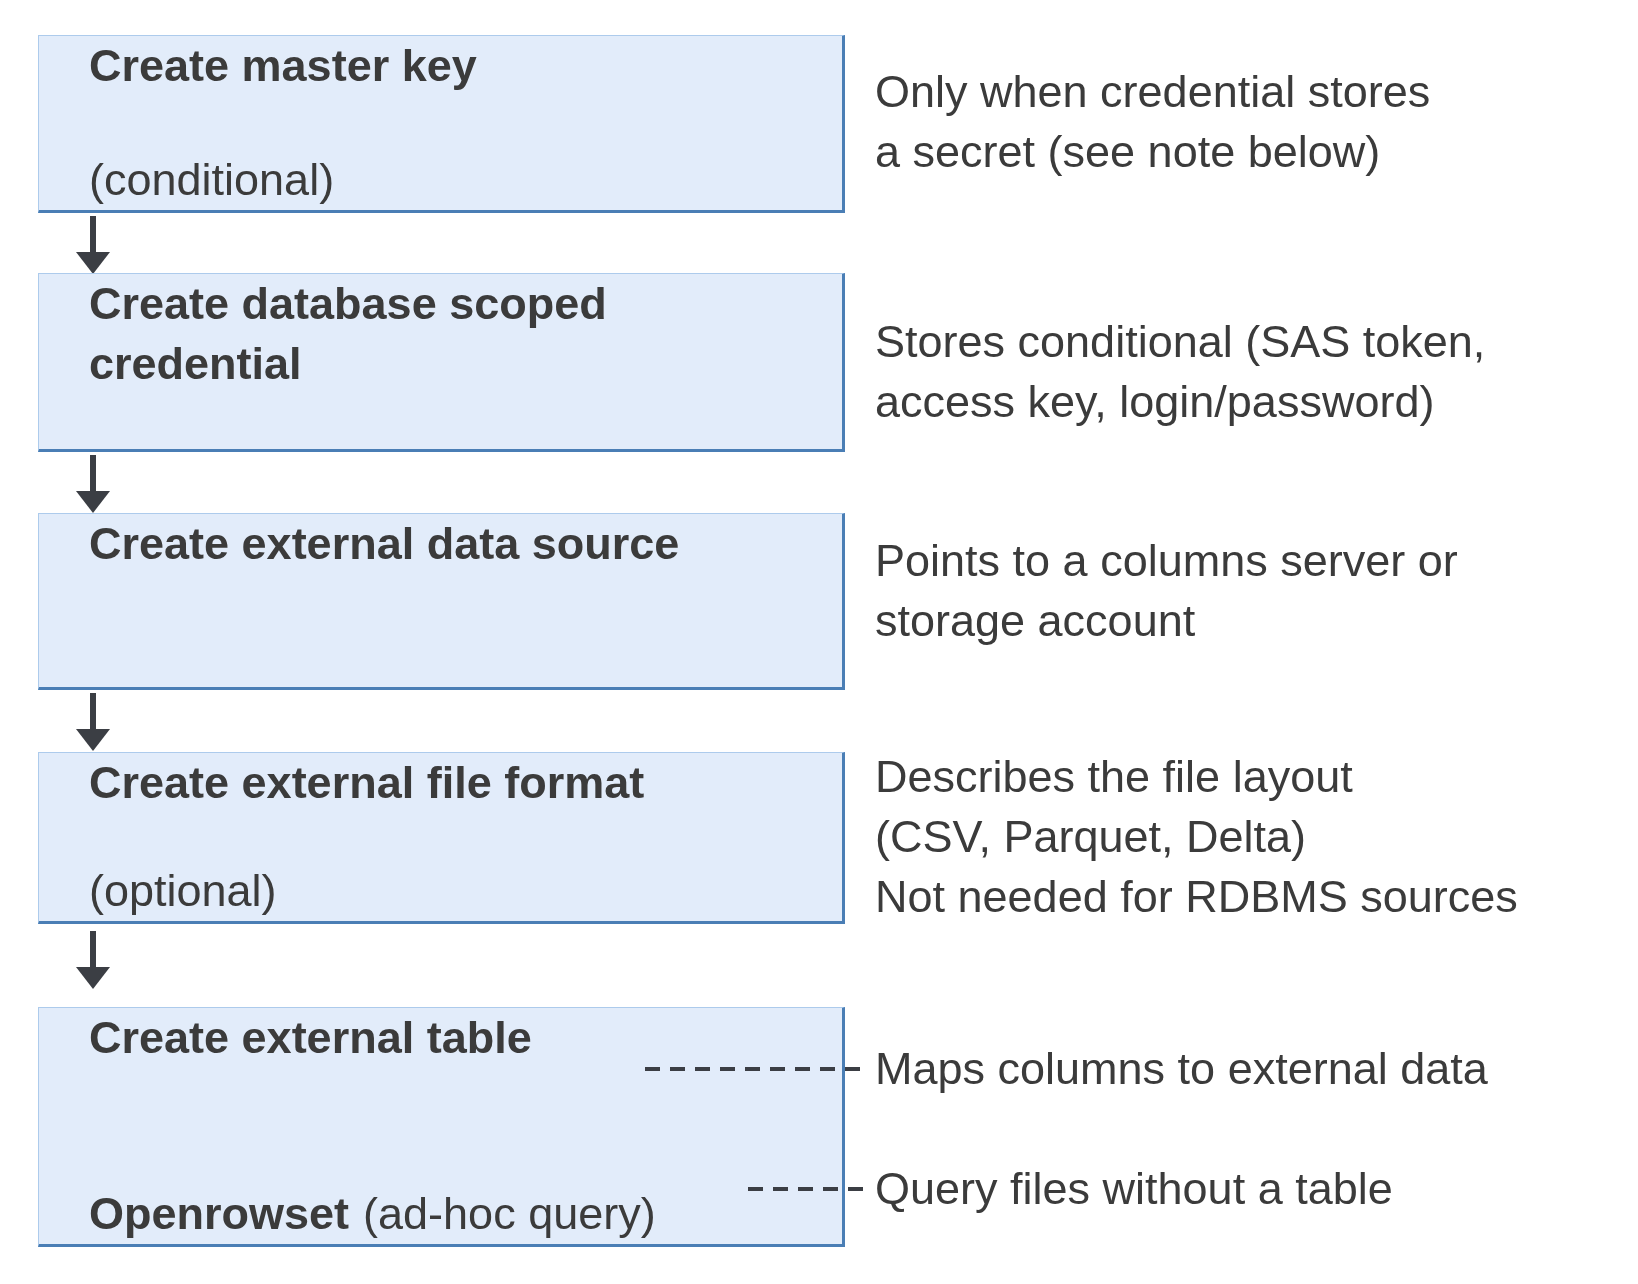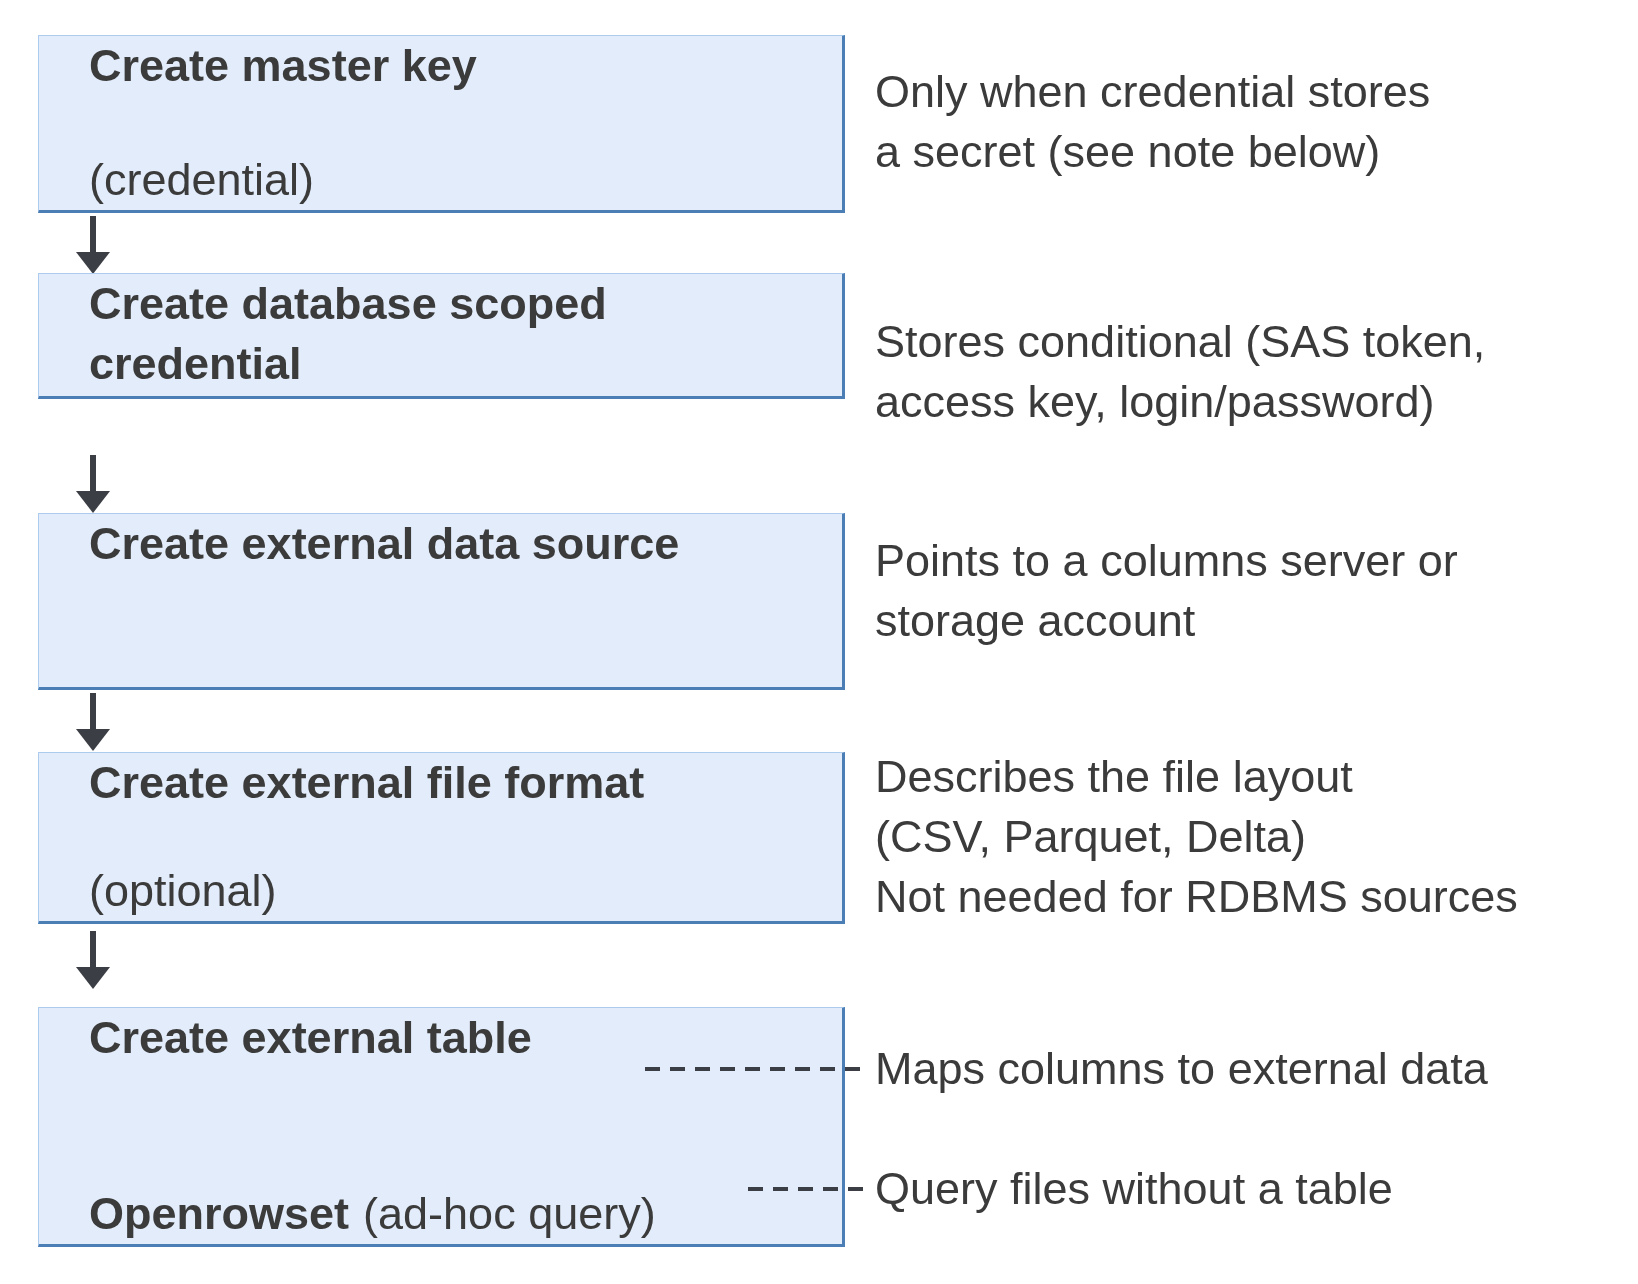--- a/index.html
+++ b/index.html
@@ -31,21 +31,21 @@
     border-right: 3px solid var(--box-border-strong);
     border-bottom: 3px solid var(--box-border-strong);
     display: flex;
     flex-direction: column;
     justify-content: space-between;
     padding-left: 50px;
     font-size: 45px;
     line-height: 60px;
   }
   .box-1 { top: 35px;   height: 178px; }
-  .box-2 { top: 273px;  height: 126px; }
+  .box-2 { top: 273px;  height: 179px; }
   .box-3 { top: 513px;  height: 177px; }
   .box-4 { top: 752px;  height: 172px; }
   .box-5 { top: 1007px; height: 240px; }
 
   .box-title { font-weight: bold; white-space: pre-line; }
   .box-note  { white-space: pre-line; }
   .box-line  { white-space: nowrap; }
   .box-title-inline { font-weight: bold; }
   .box-note-inline  { margin-left: 14px; }
 
@@ -102,21 +102,21 @@
   .connector-1 { left: 645px; top: 1067px; width: 220px; }
   .connector-2 { left: 748px; top: 1187px; width: 117px; }
 </style>
 </head>
 <body>
 
 <div class="canvas">
 
   <div class="flow-box box-1">
     <div class="box-title">Create master key</div>
-    <div class="box-note">(credential)</div>
+    <div class="box-note">(conditional)</div>
   </div>
   <div class="desc desc-1">Only when credential stores
 a secret (see note below)</div>
   <div class="arrow arrow-1">
     <div class="stem"></div>
     <div class="head"></div>
   </div>
 
   <div class="flow-box box-2">
     <div class="box-title">Create database scoped

